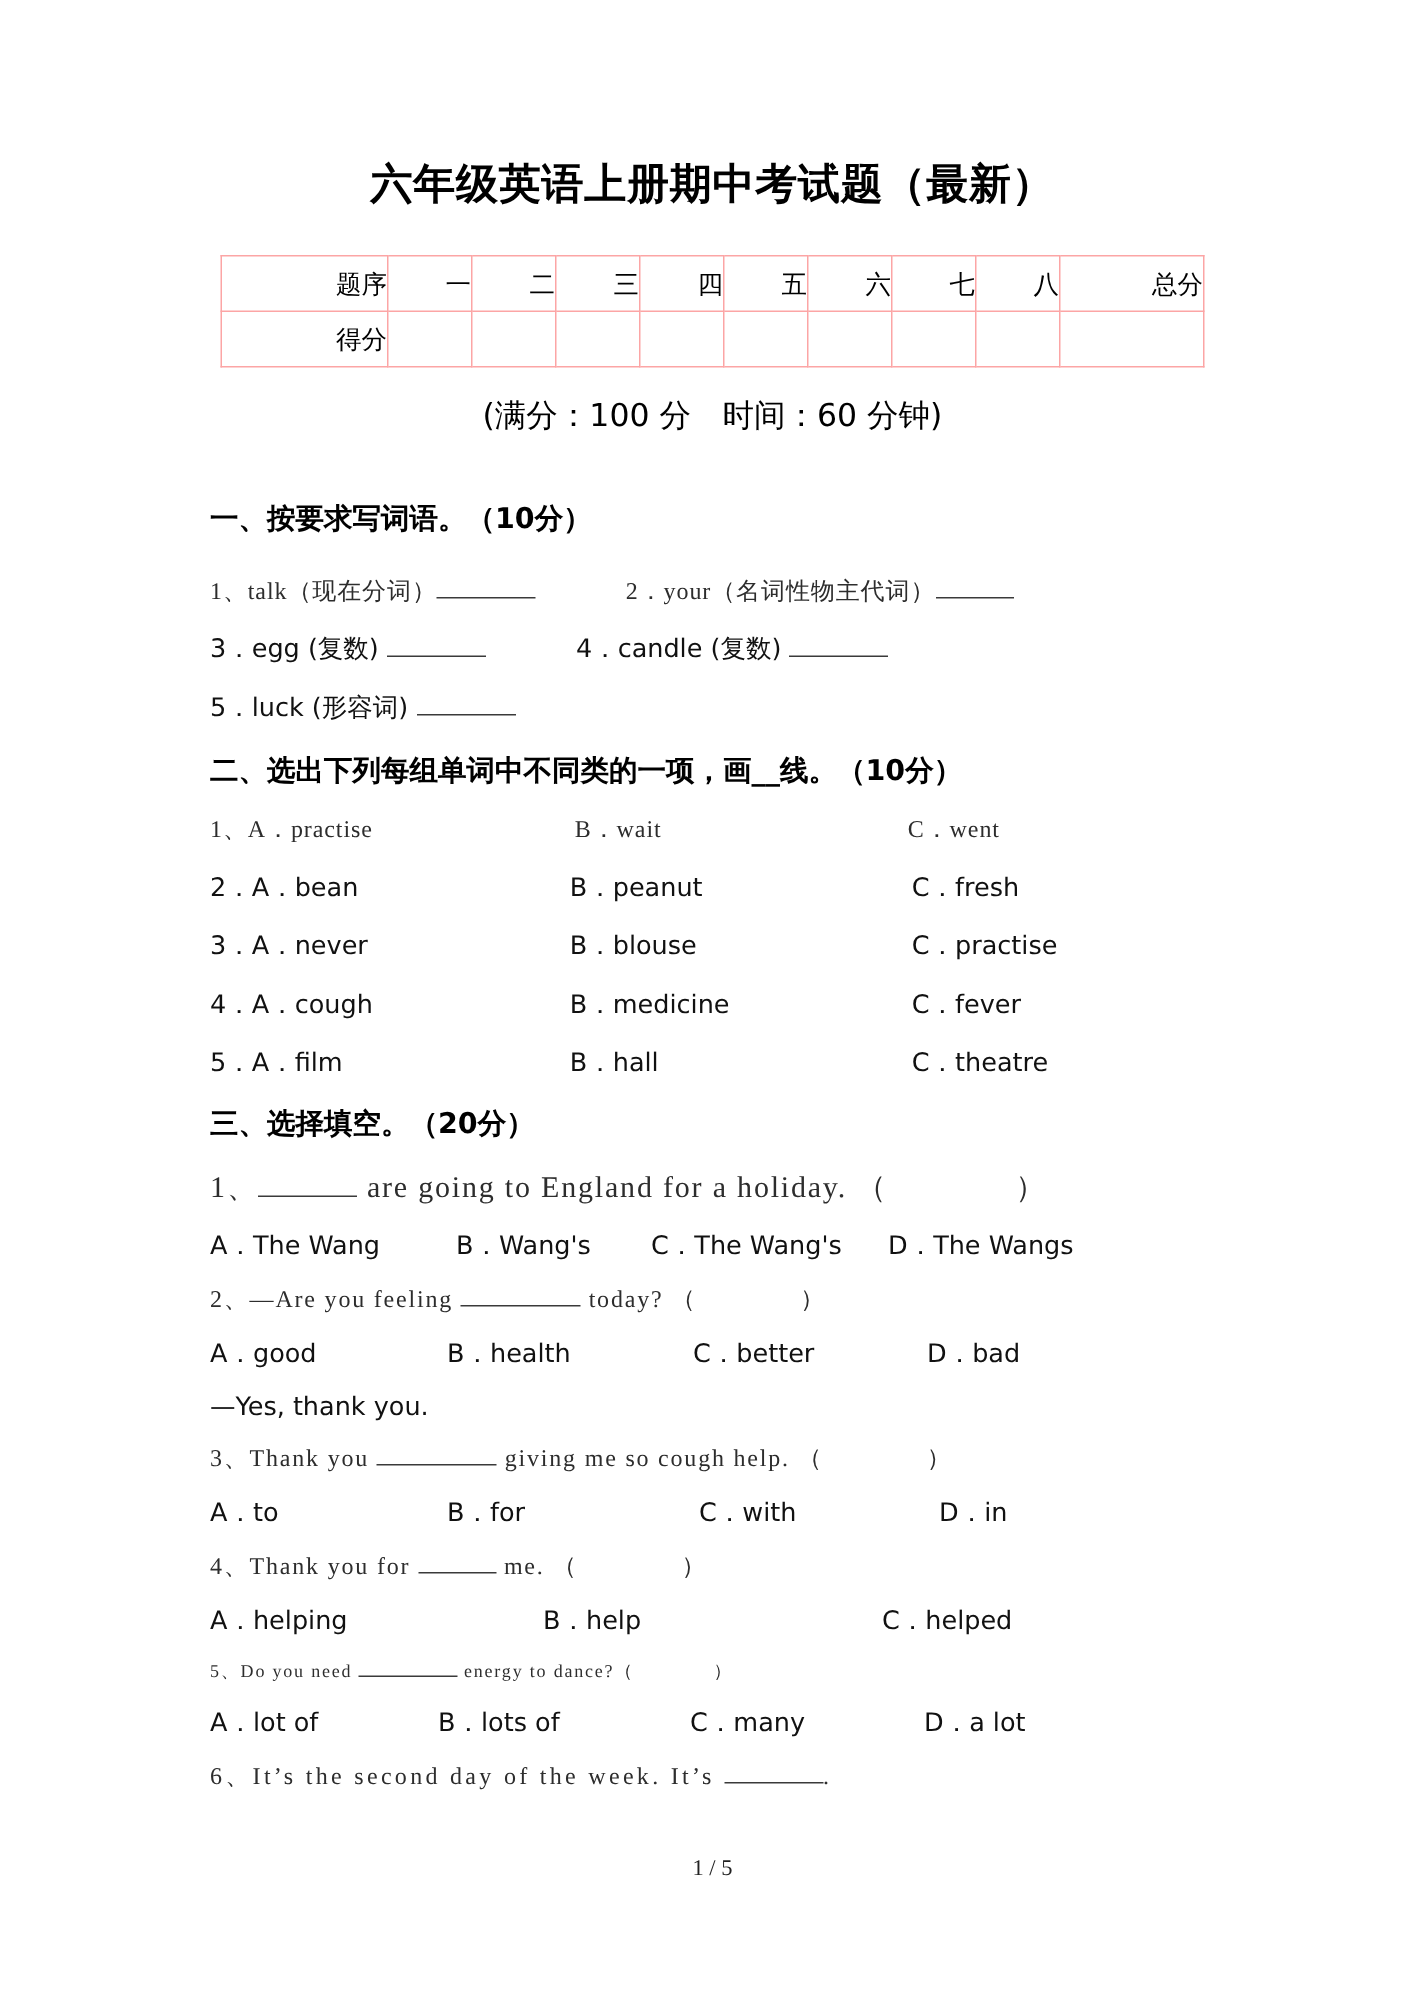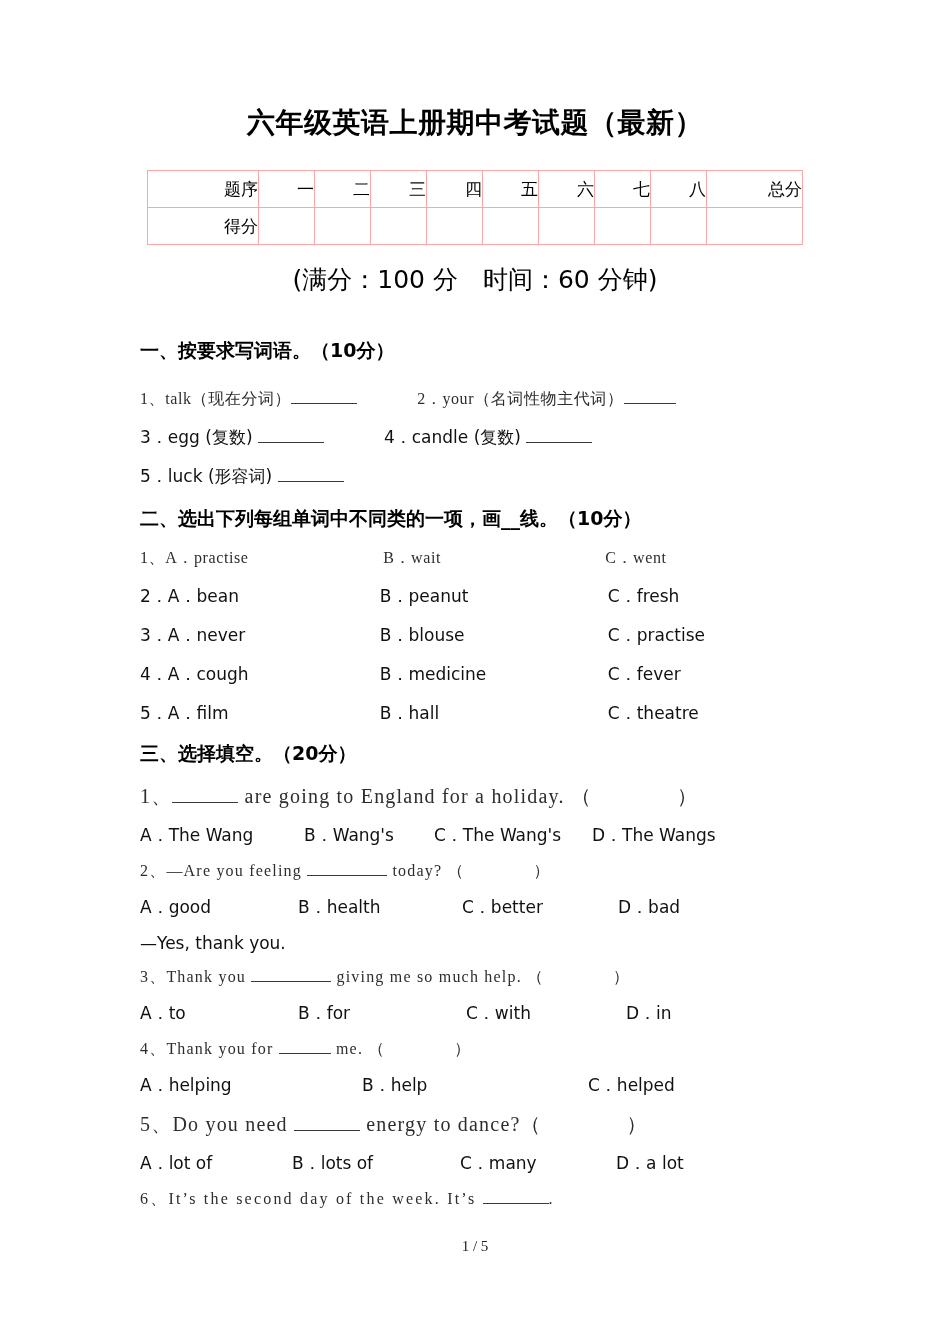--- a/index.html
+++ b/index.html
@@ -52,21 +52,21 @@
     padding: 0;
   }
   .score-table td.head-cell { width: 110px; }
   .score-table td.num-cell  { width: 55px;  }
   .score-table td.total-cell{ width: 95px; margin-left: 31px;  }
 
   
   .fullmarks {
     text-align: center;
     font-family: "DejaVu Sans", "Liberation Sans", sans-serif;
-    font-size: 25px;
+    font-size: 21px;
     margin-top: 18px;
     margin-bottom: 0;
     white-space: nowrap;
   }
 
   
   .sec-head {
     font-family: "DejaVu Sans", "Liberation Sans", sans-serif;
     font-weight: bold;
     font-size: 19px;
@@ -195,34 +195,34 @@
 
   <div class="qline serif" style="margin-top:14px; font-size:16px; letter-spacing:1.2px;">
     <span>2、—Are you feeling</span> <span class="blank b-lg"></span> <span>today?</span> <span>（　　　　）</span>
   </div>
   <div class="qline sans" style="margin-top:14px;">
     <span style="display:inline-block;width:158px;">A．good</span><span style="display:inline-block;width:164px;">B．health</span><span style="display:inline-block;width:156px;">C．better</span><span>D．bad</span>
   </div>
   <div class="qline sans" style="margin-top:14px;">—Yes, thank you.</div>
 
   <div class="qline serif" style="margin-top:14px; font-size:16px; letter-spacing:1.2px;">
-    <span>3、Thank you</span> <span class="blank b-lg"></span> <span>giving me so much help.</span> <span>（　　　　）</span>
+    <span>3、Thank you</span> <span class="blank b-lg"></span> <span>giving me so cough help.</span> <span>（　　　　）</span>
   </div>
   <div class="qline sans" style="margin-top:14px;">
     <span style="display:inline-block;width:158px;">A．to</span><span style="display:inline-block;width:168px;">B．for</span><span style="display:inline-block;width:160px;">C．with</span><span>D．in</span>
   </div>
 
   <div class="qline serif" style="margin-top:14px; font-size:16px; letter-spacing:1.2px;">
     <span>4、Thank you for</span> <span class="blank b-sm"></span> <span>me.</span> <span>（　　　　）</span>
   </div>
   <div class="qline sans" style="margin-top:14px;">
     <span style="display:inline-block;width:222px;">A．helping</span><span style="display:inline-block;width:226px;">B．help</span><span>C．helped</span>
   </div>
 
-  <div class="qline serif" style="margin-top:14px; font-size:20px; letter-spacing:1.2px;">
+  <div class="qline serif" style="margin-top:14px; font-size:12px; letter-spacing:1.2px;">
     <span>5、Do you need</span> <span class="blank b-md"></span> <span>energy to dance?</span><span>（　　　　）</span>
   </div>
   <div class="qline sans" style="margin-top:14px;">
     <span style="display:inline-block;width:152px;">A．lot of</span><span style="display:inline-block;width:168px;">B．lots of</span><span style="display:inline-block;width:156px;">C．many</span><span>D．a lot</span>
   </div>
 
   <div class="qline serif" style="margin-top:14px; font-size:16px; letter-spacing:2.2px;">
     <span>6、It’s the second day of the week. It’s</span> <span class="blank b-md"></span><span>.</span>
   </div>
 

